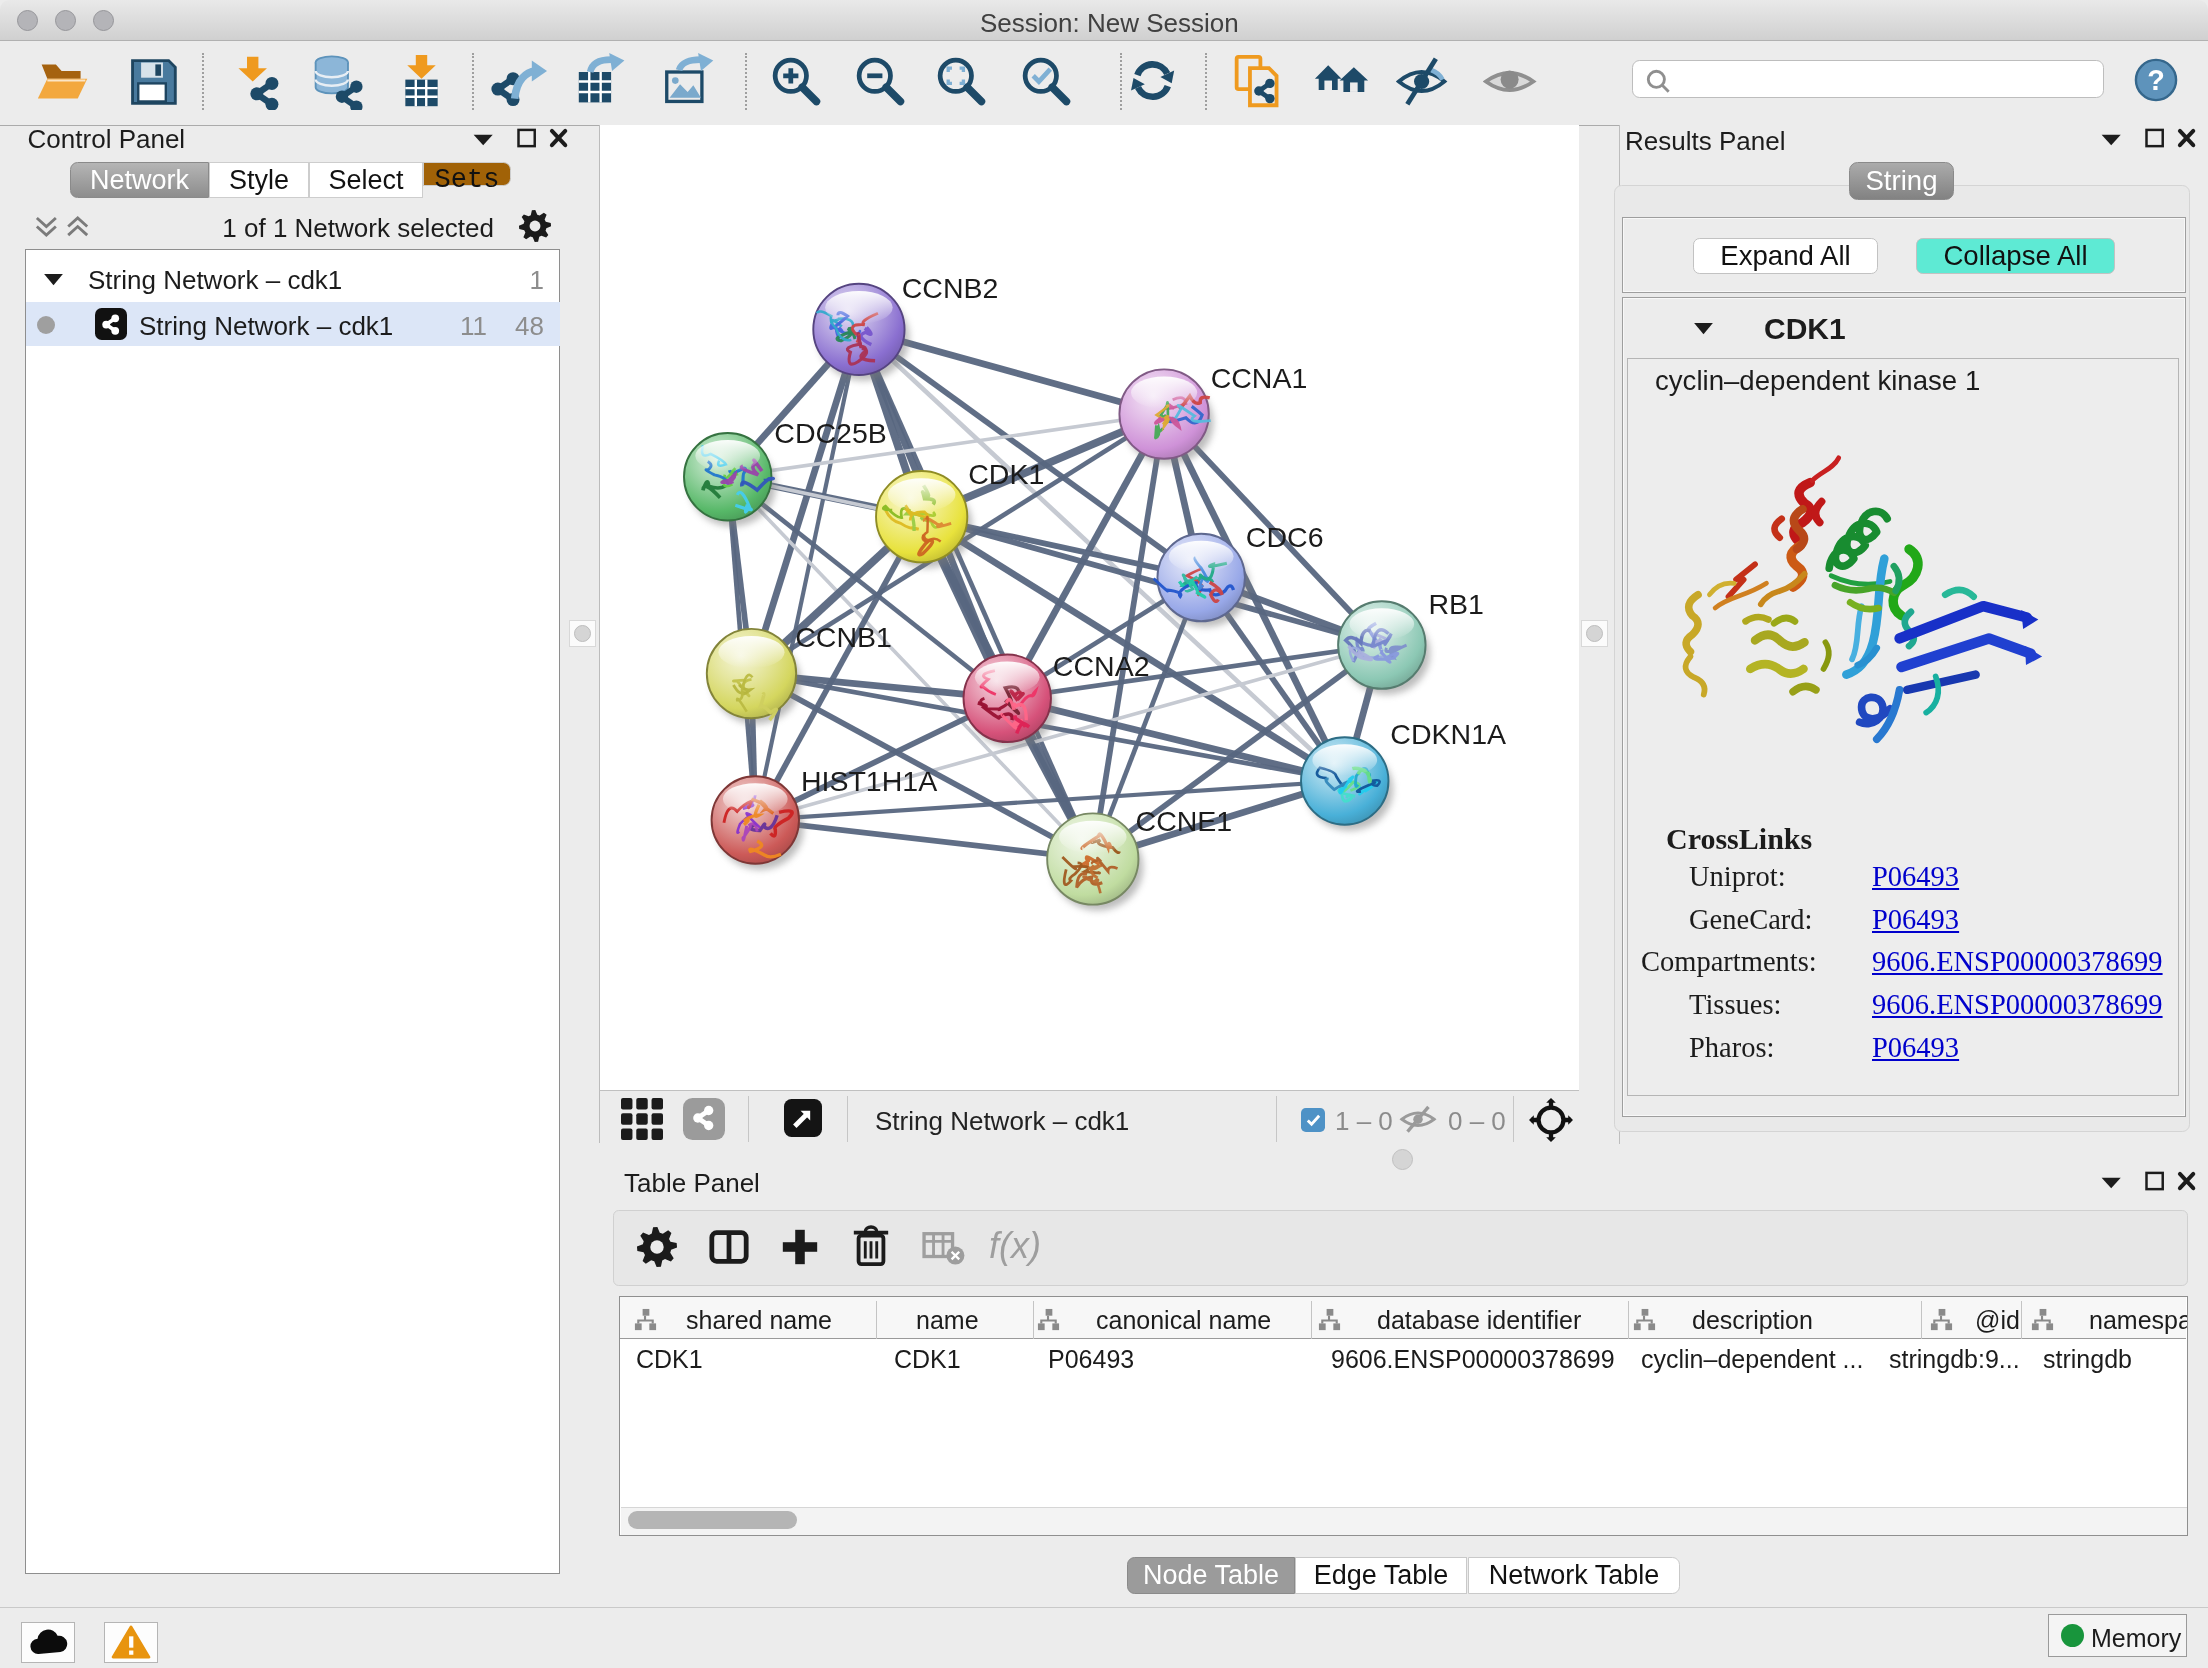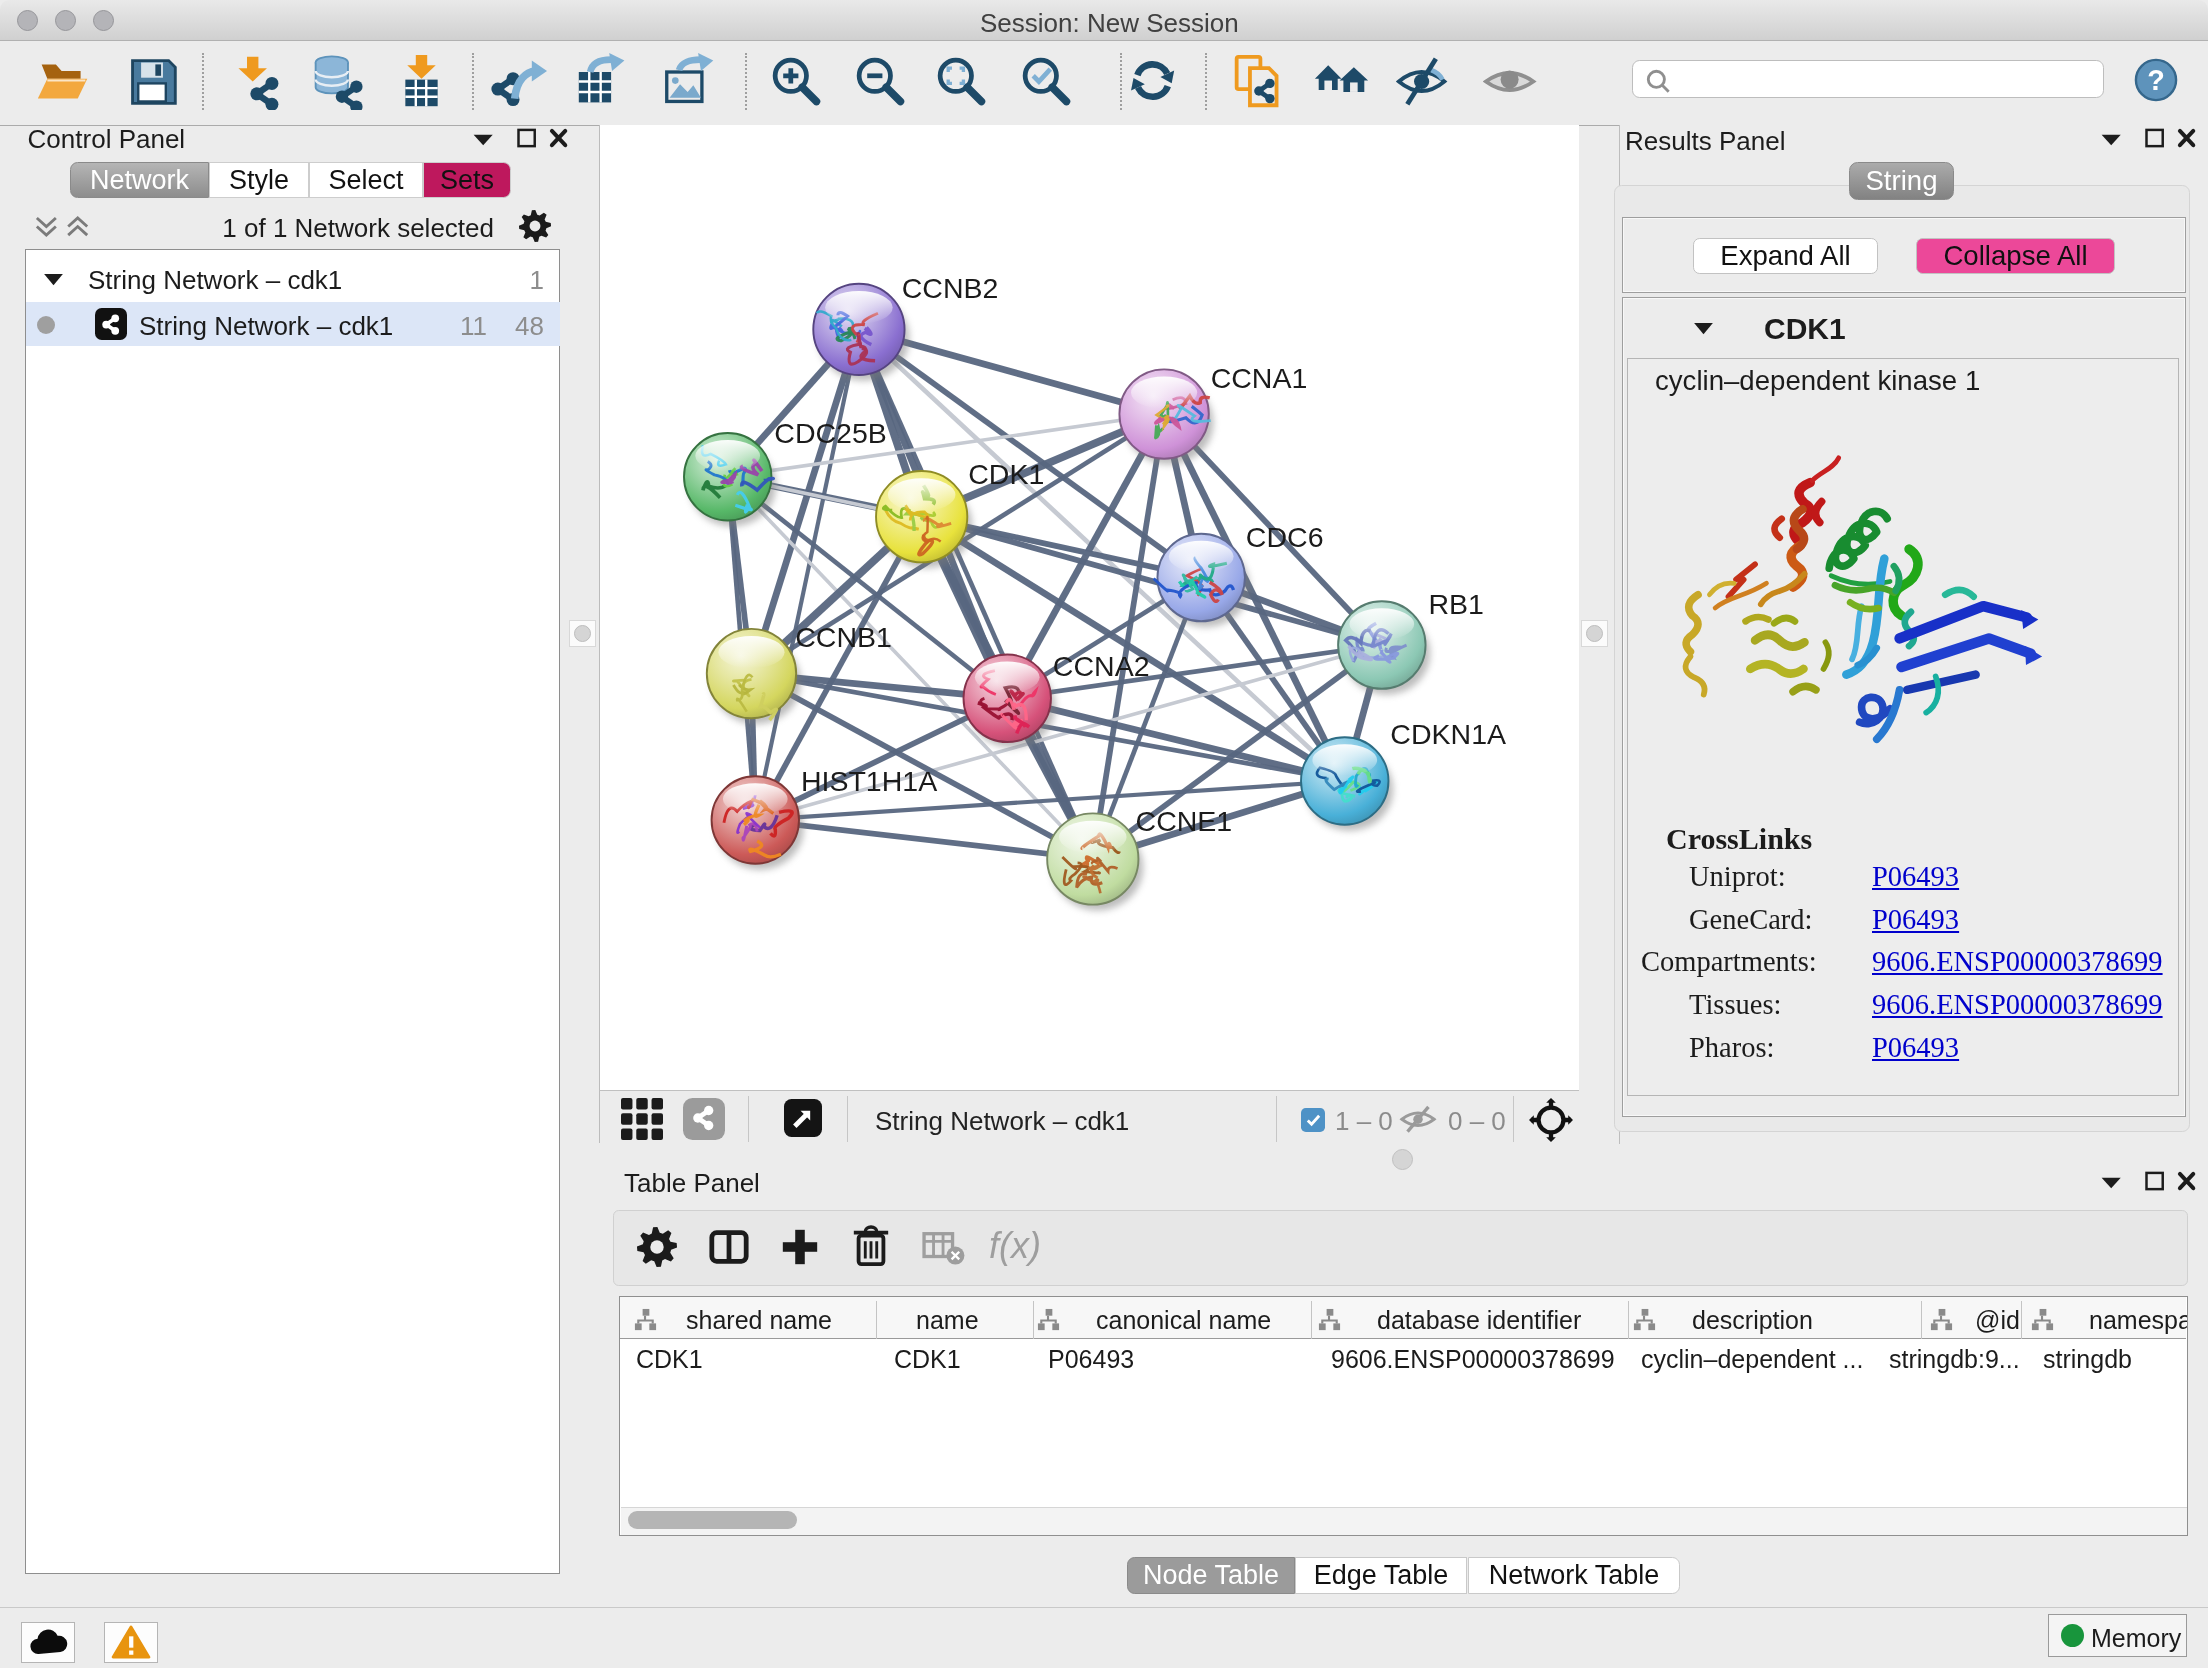--- a/index.html
+++ b/index.html
@@ -135,21 +135,21 @@
   </svg>
 <div class="txt" style="left:27.6px;top:125px;font-size:26px;line-height:28.5px">Control Panel</div>
 <svg class="abs" style="left:466px;top:127px" width="105" height="23" viewBox="0 0 110 24">
 <path d="M8 8 h20 l-10 11 z" fill="#1c1c1c"></path>
 <rect x="55" y="3" width="17" height="17" fill="none" stroke="#1c1c1c" stroke-width="2.6"></rect>
 <path d="M90 4 L104 19 M104 4 L90 19" stroke="#1c1c1c" stroke-width="4.2" stroke-linecap="round"></path>
 </svg>
 <div class="abs" style="left:70px;top:162px;width:139px;height:36px;background:linear-gradient(#b5b5b5,#8d8d8d);color:#ffffff;border:1px solid #8a8a8a;border-radius:7.6px 0 0 7.6px;box-sizing:border-box;font-size:27px;text-align:center;line-height:34px;font-family:'Liberation Sans'">Network</div>
 <div class="abs" style="left:209px;top:162px;width:100px;height:36px;background:#ffffff;color:#111111;border:1px solid #cdcdcd;box-sizing:border-box;font-size:27px;text-align:center;line-height:34px;font-family:'Liberation Sans'">Style</div>
 <div class="abs" style="left:309px;top:162px;width:114px;height:36px;background:#ffffff;color:#111111;border:1px solid #cdcdcd;box-sizing:border-box;font-size:27px;text-align:center;line-height:34px;font-family:'Liberation Sans'">Select</div>
-<div class="abs" style="left:423px;top:162px;width:88px;height:36px;background:#be185d;color:#111111;border:1px solid #cdcdcd;border-radius:0 7.6px 7.6px 0;box-sizing:border-box;font-size:27px;text-align:center;line-height:34px;font-family:Liberation Sans, sans-serif">Sets</div>
+<div class="abs" style="left:423px;top:162px;width:88px;height:24px;background:#a16207;color:#111111;border:1px solid #cdcdcd;border-radius:0 7.6px 7.6px 0;box-sizing:border-box;font-size:27px;text-align:center;line-height:34px;font-family:Liberation Mono, monospace">Sets</div>
 <svg class="abs" style="left:34px;top:215px" width="57" height="25" viewBox="0 0 60 26">
 <path d="M3 3 l10 9 10 -9 M3 12 l10 9 10 -9" fill="none" stroke="#7b7b7b" stroke-width="3"></path>
 <path d="M36 12 l10 -9 10 9 M36 21 l10 -9 10 9" fill="none" stroke="#7b7b7b" stroke-width="3"></path>
   </svg>
 <div class="txt" style="left:114px;top:213px;width:380px;text-align:right;font-size:26px">1 of 1 Network selected</div>
 <svg class="abs" style="left:518px;top:209px" width="34" height="34" viewBox="0 0 36 36">
 <path d="M34.7,14.7 L35.0,18.3 L30.0,20.4 L29.2,22.9 L32.1,27.4 L29.8,30.3 L24.8,28.2 L22.5,29.4 L21.3,34.7 L17.7,35.0 L15.6,30.0 L13.1,29.2 L8.6,32.1 L5.7,29.8 L7.8,24.8 L6.6,22.5 L1.3,21.3 L1.0,17.7 L6.0,15.6 L6.8,13.1 L3.9,8.6 L6.2,5.7 L11.2,7.8 L13.5,6.6 L14.7,1.3 L18.3,1.0 L20.4,6.0 L22.9,6.8 L27.4,3.9 L30.3,6.2 L28.2,11.2 L29.4,13.5 Z" fill="#1b1b1b"></path>
     <circle cx="18.0" cy="18.0" r="5.76" fill="#ececec"></circle>
   </svg>
 <div class="abs" style="left:25px;top:249px;width:535px;height:1325px;background:#ffffff;border:1px solid #8e8e8e;box-sizing:border-box"></div>
@@ -490,21 +490,21 @@
 <div class="txt" style="left:1625px;top:126px;font-size:26px">Results Panel</div>
 <svg class="abs" style="left:2094px;top:127px" width="105" height="23" viewBox="0 0 110 24">
 <path d="M8 8 h20 l-10 11 z" fill="#1c1c1c"></path>
 <rect x="55" y="3" width="17" height="17" fill="none" stroke="#1c1c1c" stroke-width="2.6"></rect>
 <path d="M90 4 L104 19 M104 4 L90 19" stroke="#1c1c1c" stroke-width="4.2" stroke-linecap="round"></path>
 </svg>
 <div class="abs" style="left:1614px;top:185px;width:576px;height:947px;background:#e9e9e9;border:1px solid #d4d4d4;border-radius:7.6px;box-sizing:border-box"></div>
 <div class="abs" style="left:1849px;top:162px;width:105px;height:38px;background:linear-gradient(#ababab,#828282);border:1px solid #8a8a8a;border-radius:8.6px;box-sizing:border-box;color:#ffffff;font-size:27.6px;text-align:center;line-height:36px">String</div>
 <div class="abs" style="left:1622px;top:217px;width:564px;height:76px;background:#ececec;border:1px solid #9e9e9e;box-shadow:inset 0 0 0 1px #f8f8f8;box-sizing:border-box"></div>
 <div class="abs" style="left:1693px;top:238px;width:185px;height:36px;background:#ffffff;border:1px solid #c2c2c2;border-radius:6.7px;box-sizing:border-box;font-size:27.6px;text-align:center;line-height:34px;color:#111">Expand All</div>
-<div class="abs" style="left:1916px;top:238px;width:199px;height:36px;background:#ec4899;border:1px solid #c2c2c2;border-radius:6.7px;box-sizing:border-box;font-size:27.6px;text-align:center;line-height:34px;color:#111">Collapse All</div>
+<div class="abs" style="left:1916px;top:238px;width:199px;height:36px;background:#5eead4;border:1px solid #c2c2c2;border-radius:6.7px;box-sizing:border-box;font-size:27.6px;text-align:center;line-height:34px;color:#111">Collapse All</div>
 <div class="abs" style="left:1622px;top:297px;width:564px;height:820px;background:#ececec;border:1px solid #9e9e9e;box-shadow:inset 0 0 0 1px #f8f8f8;box-sizing:border-box"></div>
 <svg class="abs" style="left:1692px;top:321px" width="23" height="15" viewBox="0 0 24 16">
     <path d="M2 2 h20 l-10 12 z" fill="#1c1c1c"></path>
   </svg>
 <div class="txt" style="left:1764px;top:312px;font-size:30px;font-weight:bold">CDK1</div>
 <div class="abs" style="left:1627px;top:358px;width:552px;height:738px;background:#ededed;border:1px solid #b5b5b5;box-sizing:border-box"></div>
 <div class="txt" style="left:1655px;top:365px;font-size:27.6px">cyclin–dependent kinase 1</div>
 <svg class="abs" style="left:1660px;top:452px" width="385" height="314" viewBox="0 0 405 330">
     <g fill="none" stroke-linecap="round" stroke-linejoin="round">
       <path d="M158,32 q-20,8 -6,22 q14,8 -2,20 q-16,8 -4,20" stroke="#c01818" stroke-width="10"></path>

